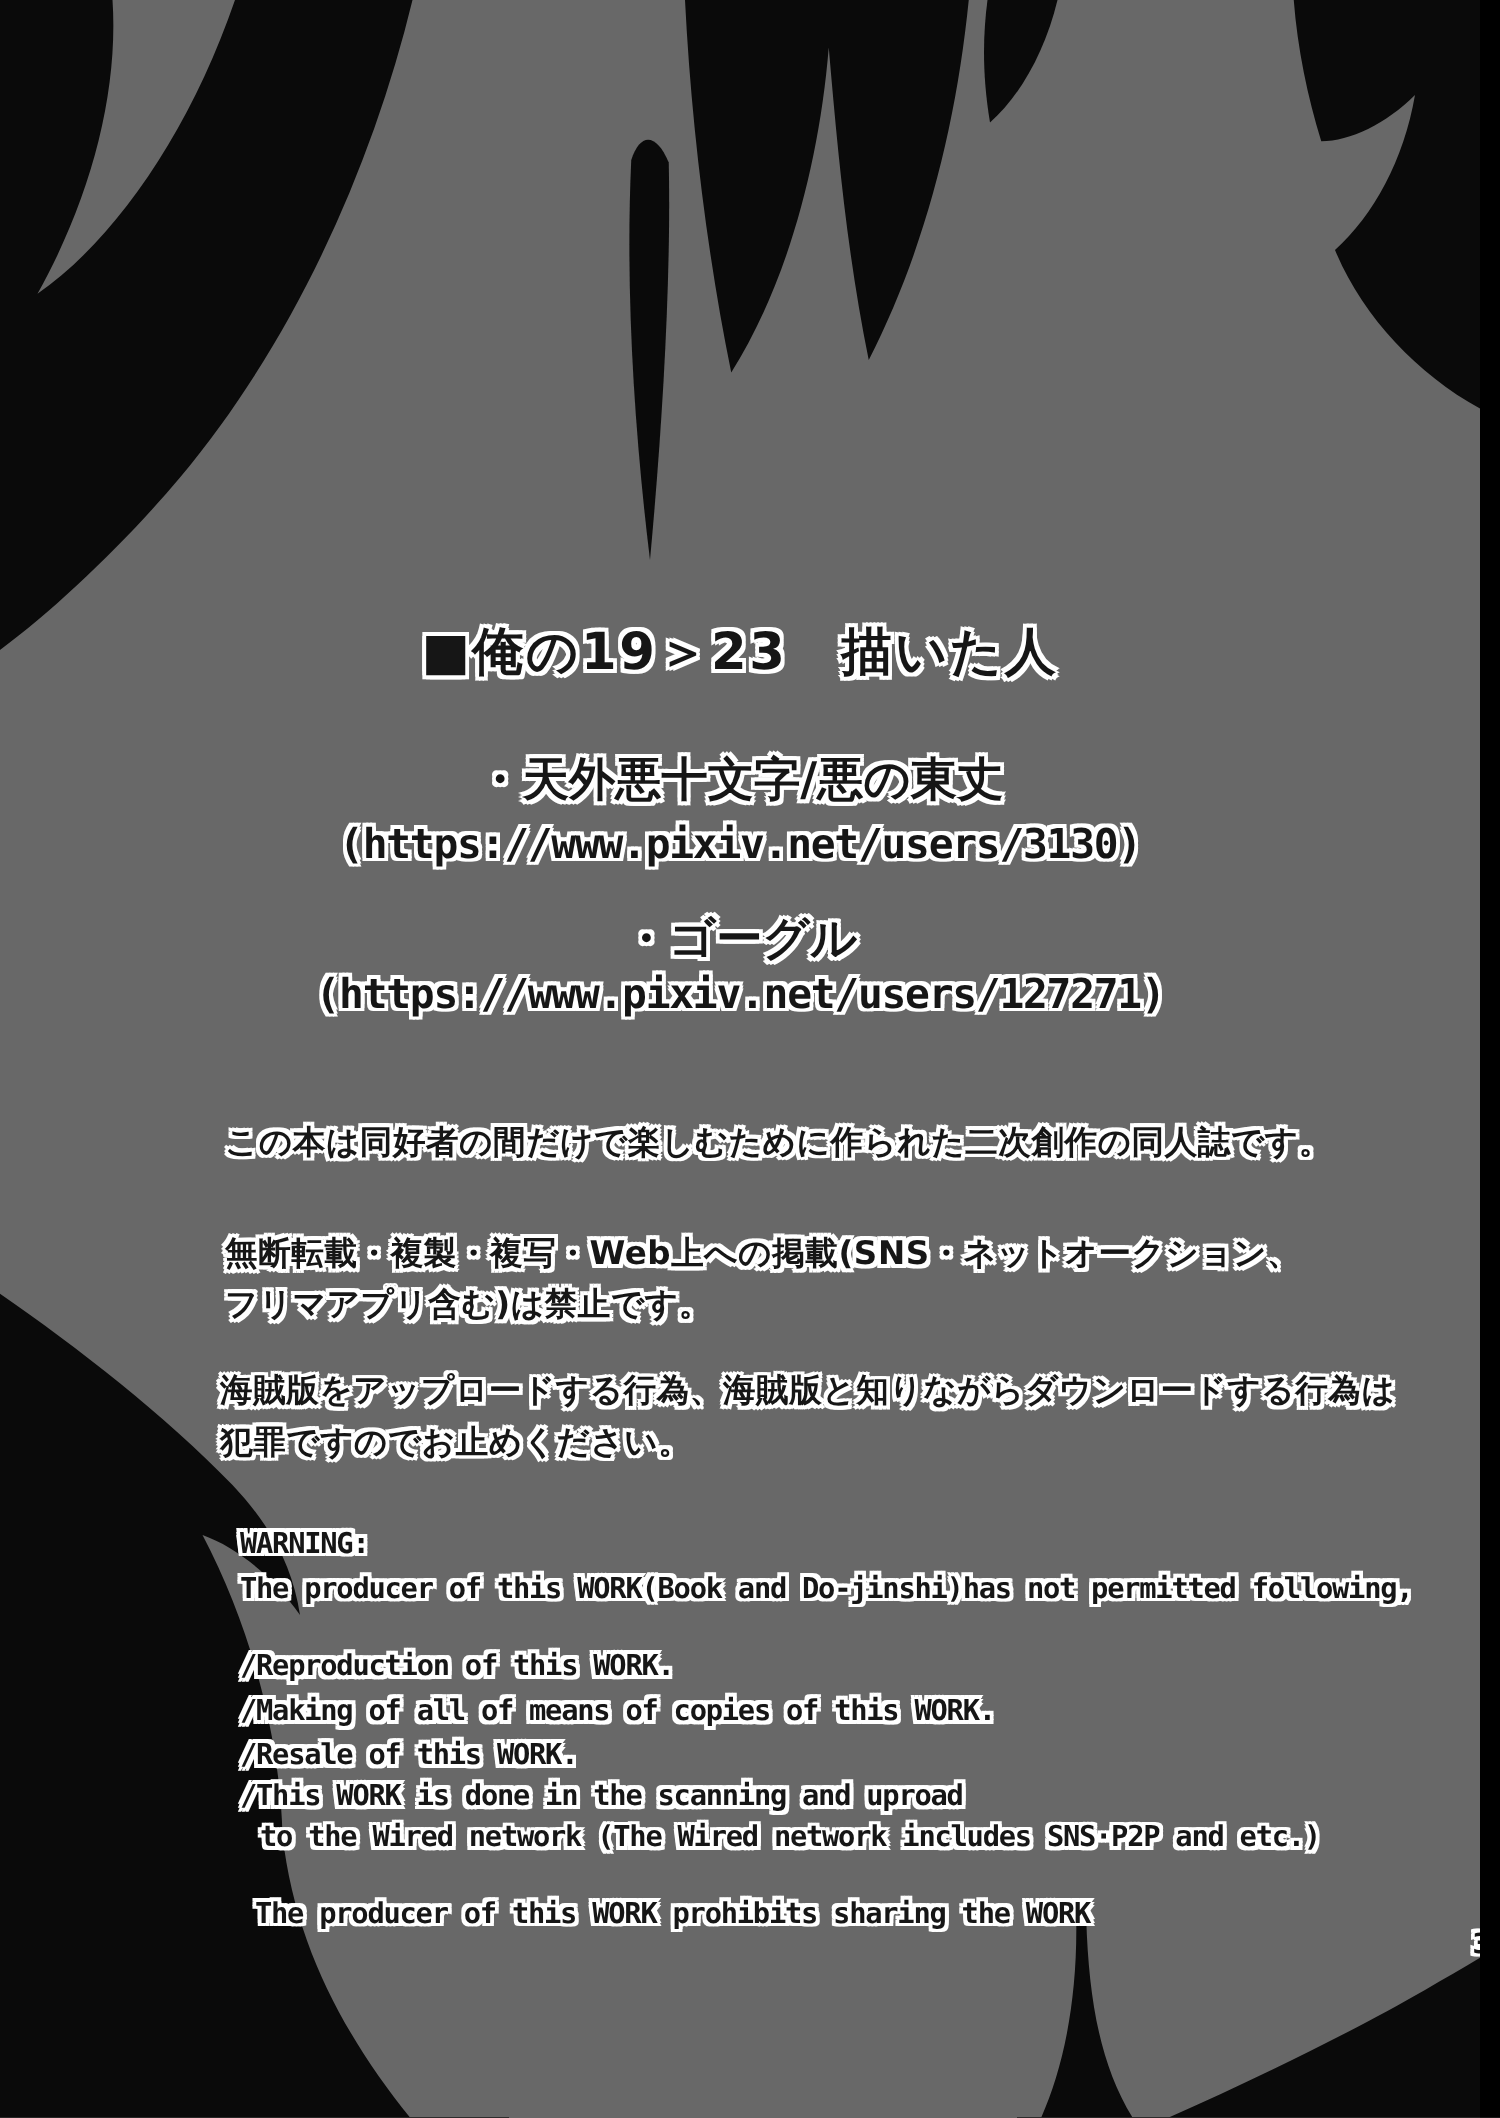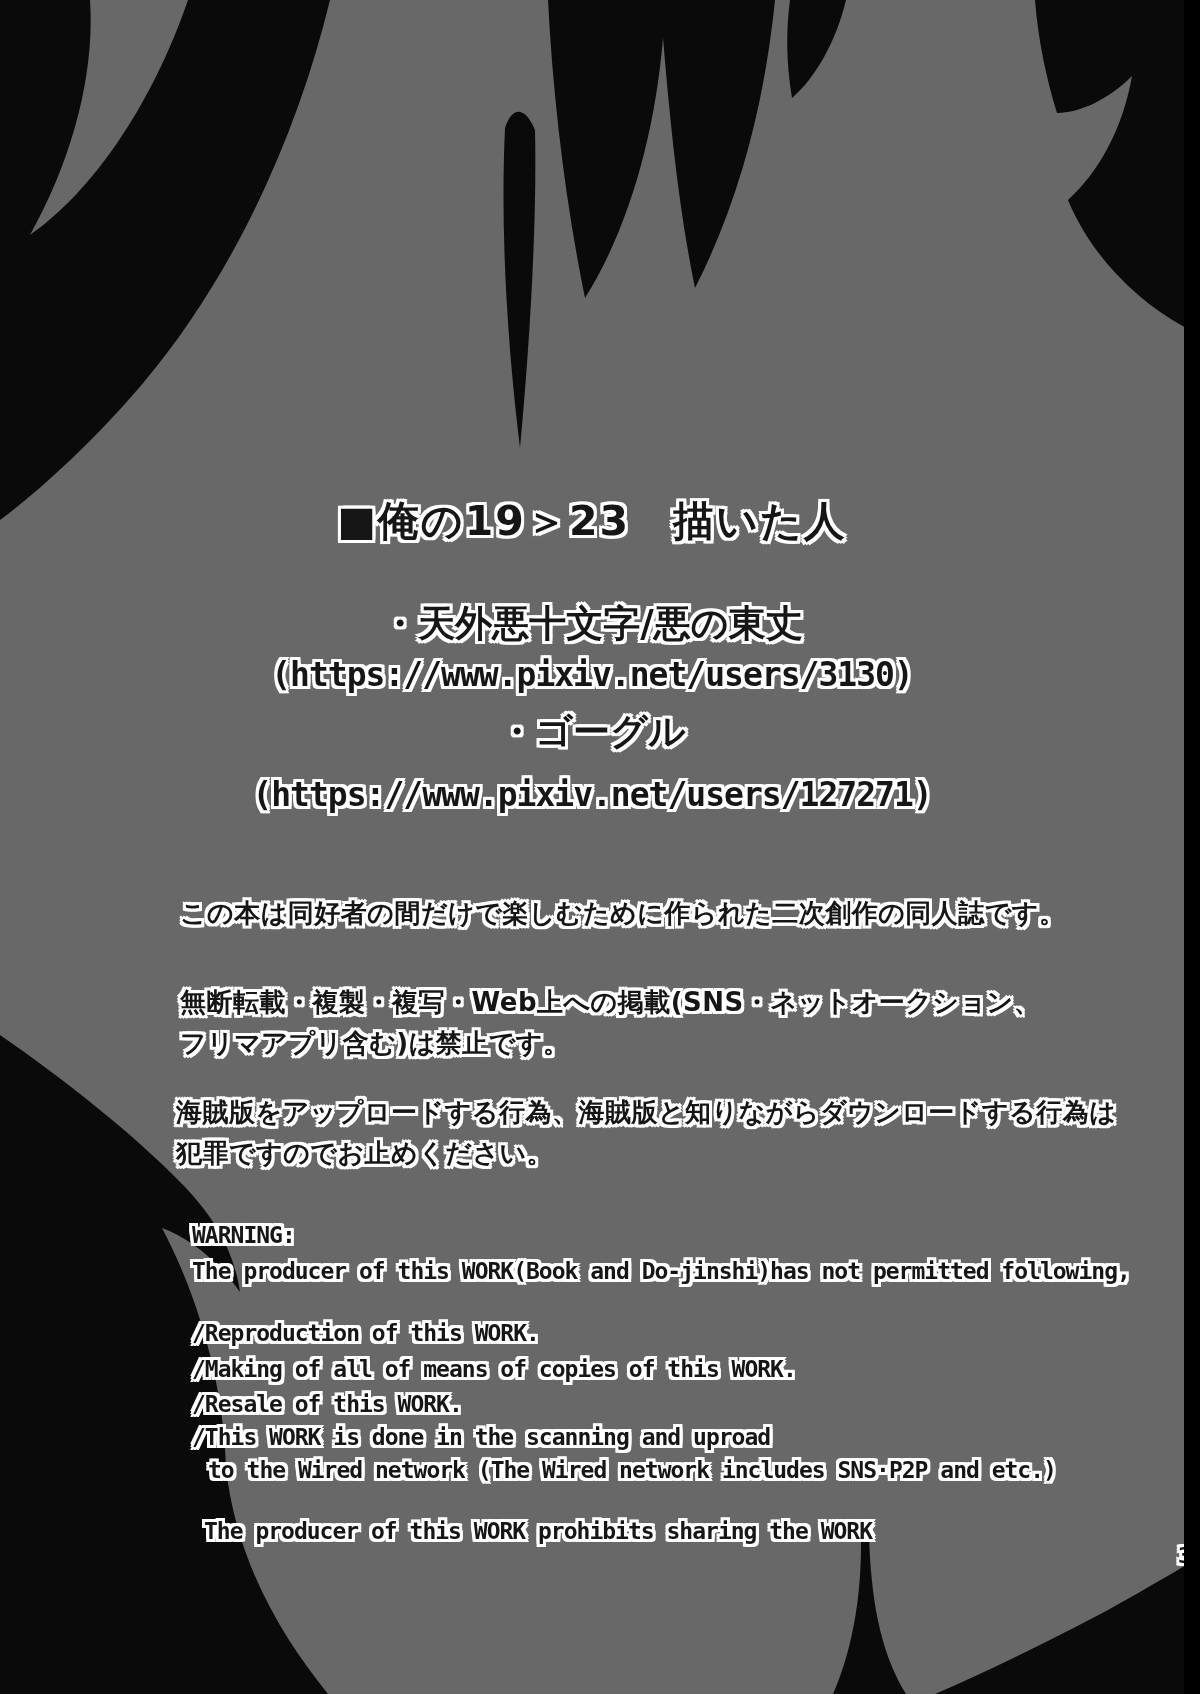--- a/index.html
+++ b/index.html
@@ -28,21 +28,21 @@
       -3px  3px 0 var(--halo), 0  3px 0 var(--halo), 3px  3px 0 var(--halo),
       -2px -2px 0 var(--halo), 2px -2px 0 var(--halo),
       -2px  2px 0 var(--halo), 2px  2px 0 var(--halo);
     text-align: right;
   }
   .center{left:0;width:100%;text-align:center;}
   .mono{font-family:"DejaVu Sans Mono",monospace;}
   .title{top:494px;font-size:41px;letter-spacing:2px;}
   .artist1{top:599px;font-size:37px;}
   .url1{top:655px;font-size:33px;letter-spacing:-1px;}
-  .artist2{top:707px;font-size:37px;}
+  .artist2{top:726px;font-size:37px;}
   .url2{top:759px;font-size:33px;letter-spacing:-1px;margin-top:16px;}
   .jp{font-size:26px;letter-spacing:0.5px;}
   .p1{top:896px;left:180px;}
   .p2a{top:985px;left:180px;}
   .p2b{top:1026px;left:180px;}
   .p3a{top:1095px;left:176px;}
   .p3b{top:1136px;left:176px;font-family:Liberation Mono, monospace;}
   .en{font-size:23px;letter-spacing:-1px;margin-left:16px;}
   .w0{top:1222px;left:176px;}
   .w1{top:1258px;left:176px;}

